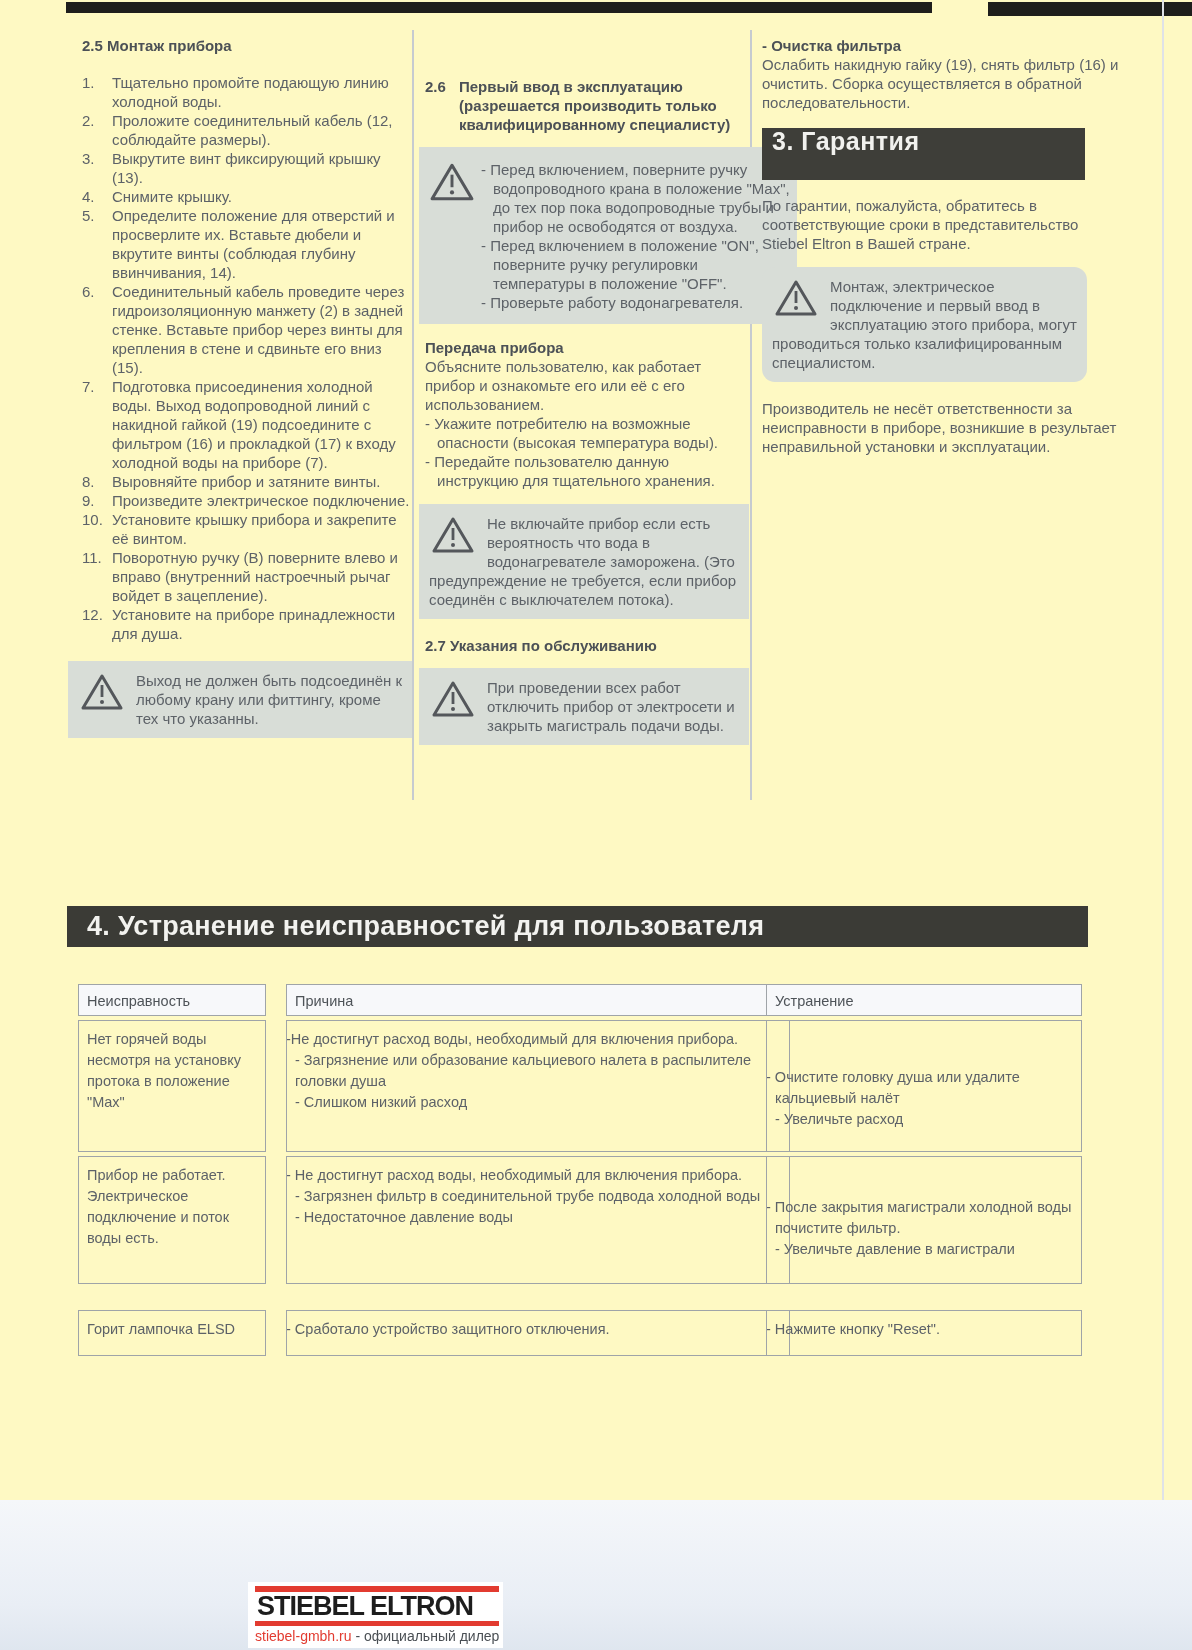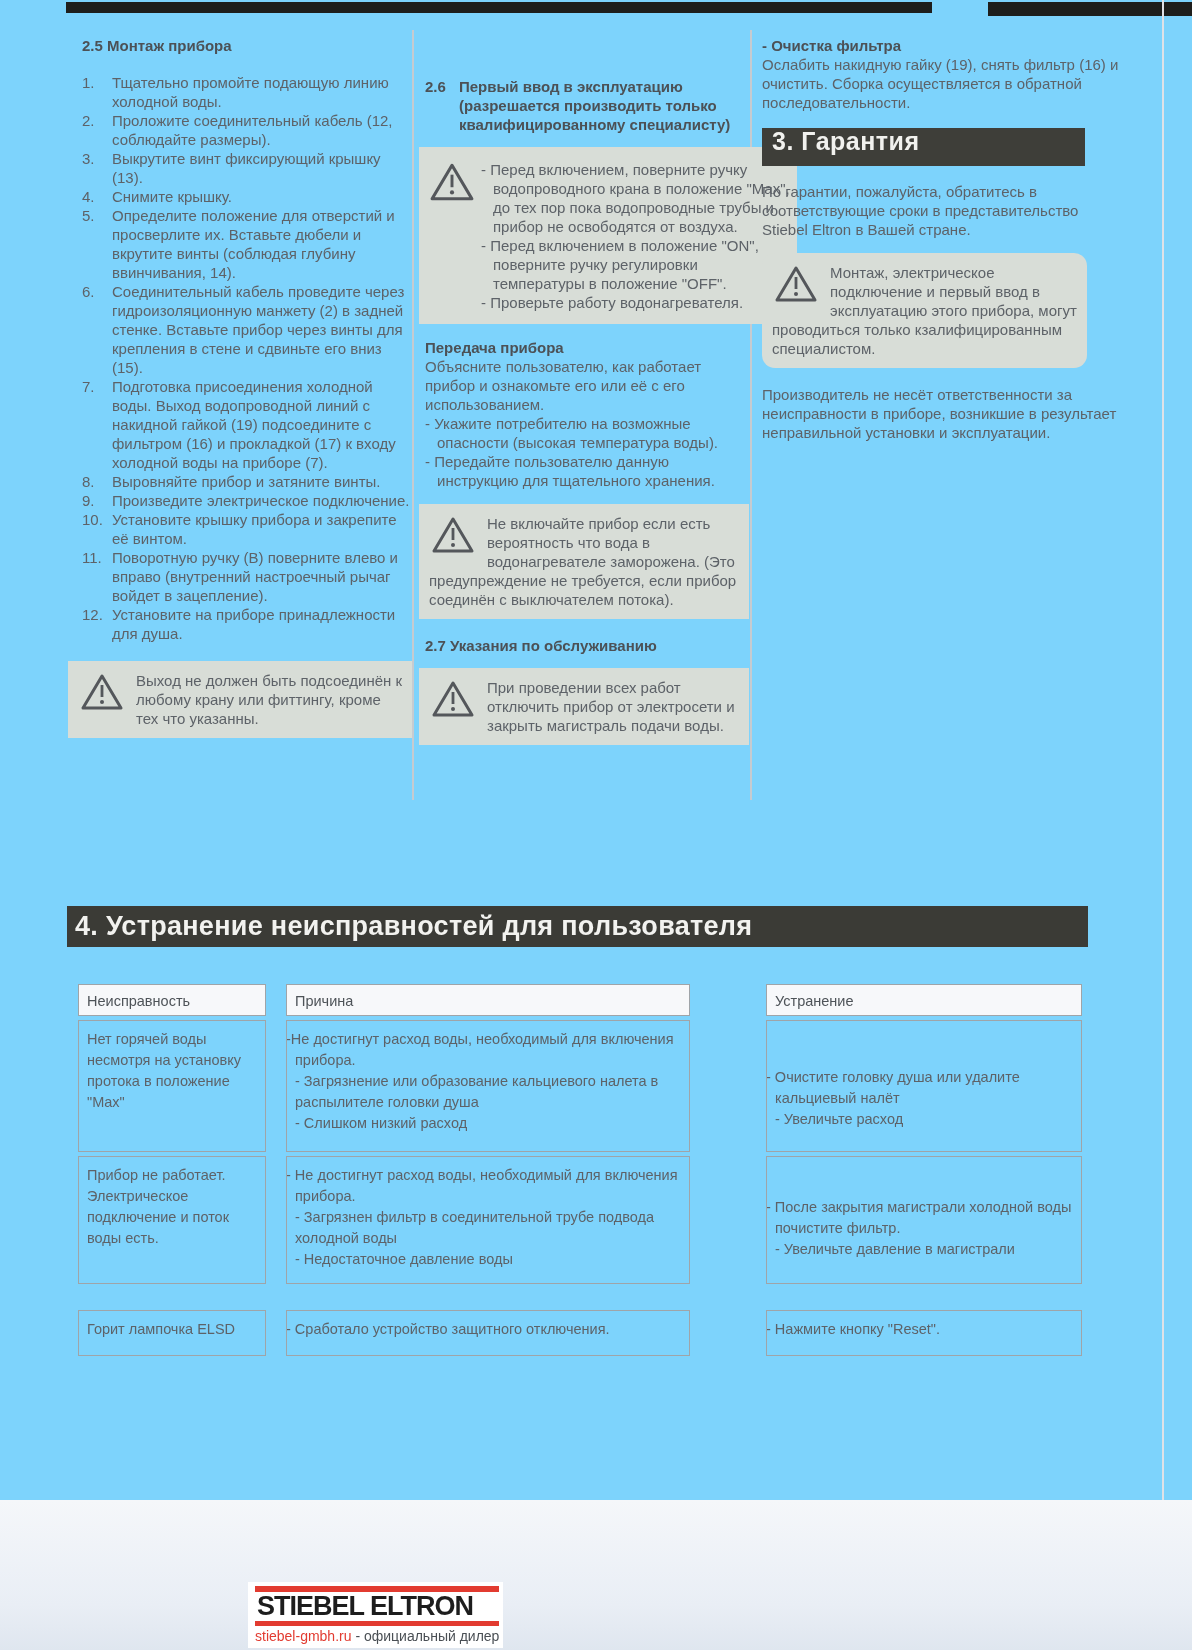--- a/index.html
+++ b/index.html
@@ -1,16 +1,16 @@
 <!DOCTYPE html>
 <html><head>
 <meta charset="utf-8">
 <style>
   html,body{margin:0;padding:0;background:#e9ebee;}
-  .page{position:relative;width:1192px;height:1650px;background:#7dd3fc;
+  .page{position:relative;width:1192px;height:1650px;background:#fef9c3;
         font-family:"Liberation Sans",sans-serif;color:#5d6268;overflow:hidden;}
   
   .topbar{position:absolute;top:2px;height:11px;background:#1e1e1c;}
   .topbar.left{left:66px;width:866px;}
   .topbar.right{left:988px;width:204px;height:14px;}
   .page-edge{position:absolute;left:1162px;top:0;width:2px;height:1650px;background:#dfe2e7;}
   .divider-v{position:absolute;top:30px;height:770px;width:2px;background:#c6cbd0;}
   
   .col{position:absolute;top:30px;font-size:15px;line-height:19px;}
   #col1{left:82px;width:330px;}
@@ -28,32 +28,32 @@
   .w-col1{margin:18px 0 0 -14px;width:326px;}
   .bullets .b, .hang{padding-left:12px;text-indent:-12px;}
   
   .h26{position:relative;padding-left:34px;margin-bottom:13px;}
   .h26 .num{position:absolute;left:0;top:0;}
   .warn1{position:relative;margin-left:-6px;width:312px;padding:13px 4px 12px 62px;background:#d8ddd7;}
   .warn1 .icon-a{position:absolute;left:10px;top:14px;}
   .w-col2{margin-left:-6px;width:312px;}
   .sect{margin-top:14px;}
   
-  .barhead{margin-top:16px;height:38px;box-sizing:border-box;background:#3e3e39;color:#f1f1ee;
+  .barhead{margin-top:16px;height:52px;box-sizing:border-box;background:#3e3e39;color:#f1f1ee;
            font-size:25px;font-weight:bold;padding:4px 0 0 10px;width:323px;letter-spacing:.5px;}
   .w-col3{width:307px;border-radius:13px;}
   
   .sec4bar{position:absolute;left:67px;top:906px;width:1021px;height:41px;box-sizing:border-box;
            background:#3b3b36;color:#f2f2ef;font-size:27px;font-weight:bold;line-height:41px;
-           padding-left:8px;letter-spacing:.3px;}
+           padding-left:20px;letter-spacing:.3px;}
   
   .ttable{position:absolute;left:78px;top:984px;width:1004px;height:380px;font-size:14.5px;line-height:21px;}
   .tcol{position:absolute;top:0;}
   .tcol-a{left:0;width:188px;}
-  .tcol-b{left:208px;width:404px;}
+  .tcol-b{left:208px;width:504px;}
   .tcol-c{left:688px;width:316px;}
   .thead{height:32px;border:1px solid #9fa4a8;box-sizing:border-box;padding:6px 0 0 8px;color:#4e5358;background:#f7f8fa;}
   .rows div.trow{border:1px solid #9fa4a8;box-sizing:border-box;margin-top:4px;
                  padding:8px 6px 0 8px;white-space:pre-line;overflow:hidden;}
   .rows div.trow:nth-of-type(1){height:132px;}
   .rows div.trow:nth-of-type(2){height:128px;}
   .rows div.trow:nth-of-type(3){height:46px;margin-top:26px;}
   .cell-list{padding-left:17px;text-indent:-9px;}
   .tcol-c .rows div.trow:nth-of-type(1){padding-top:46px;}
   .tcol-c .rows div.trow:nth-of-type(2){padding-top:40px;}

